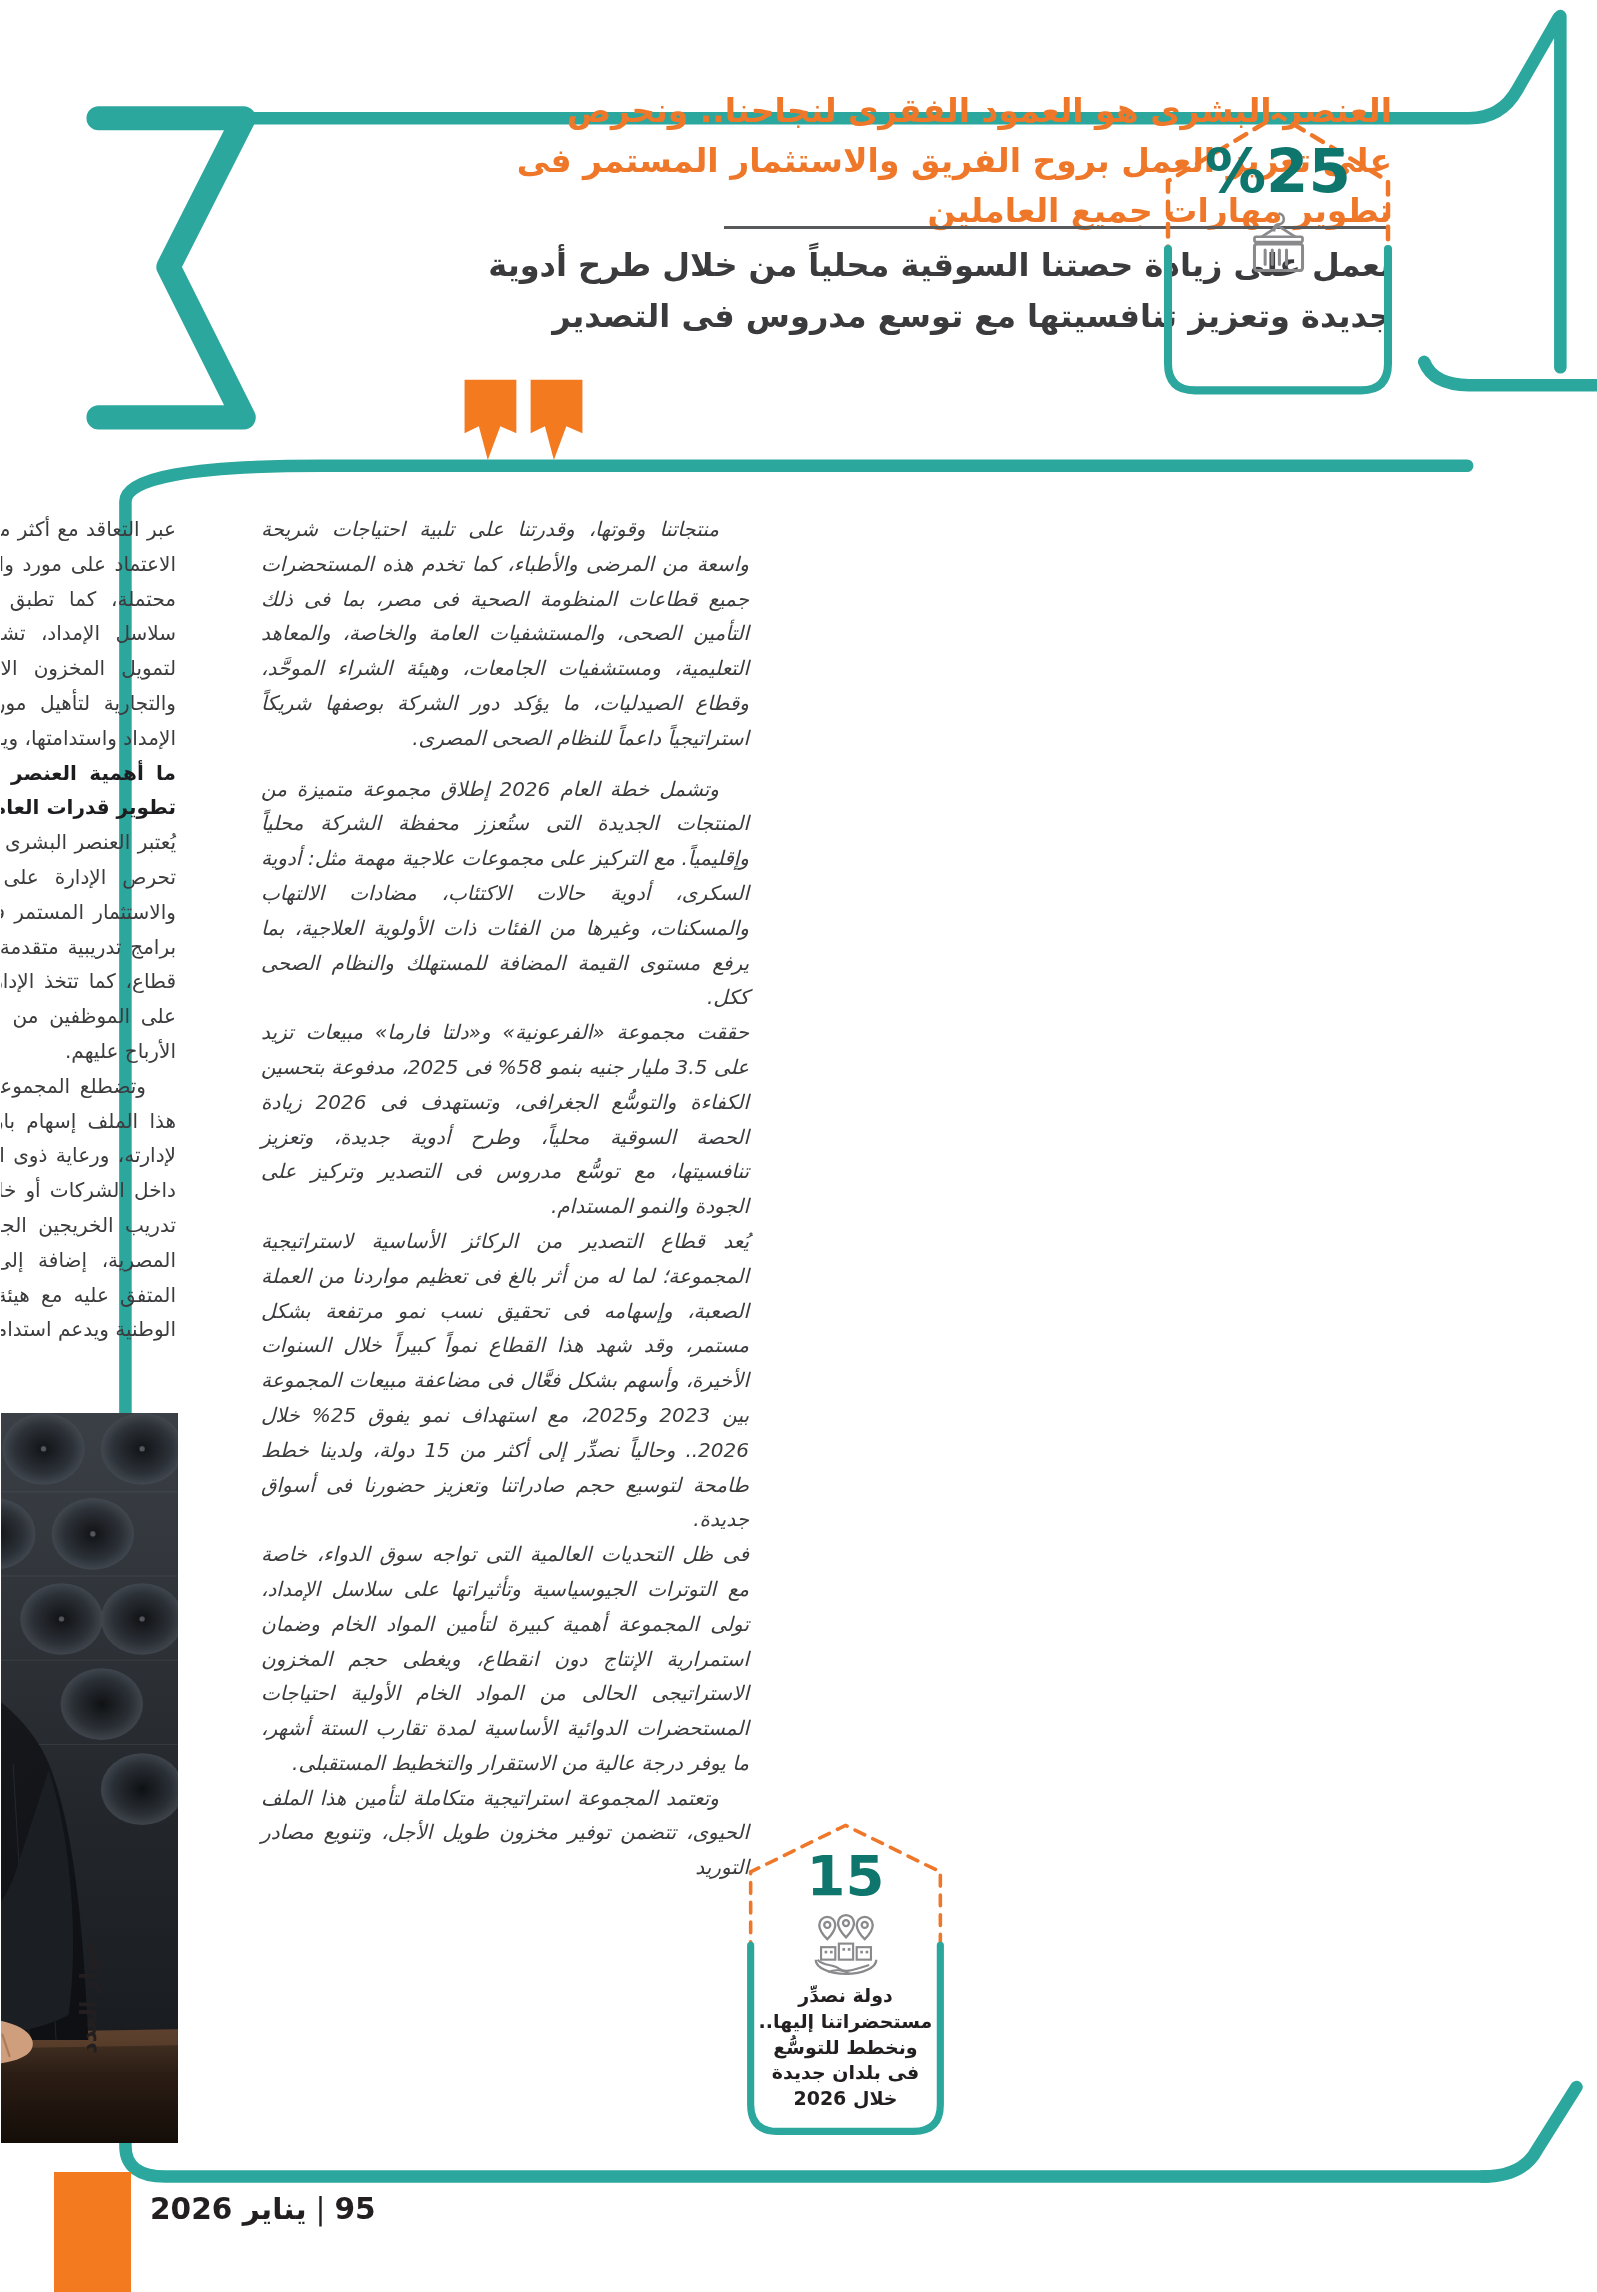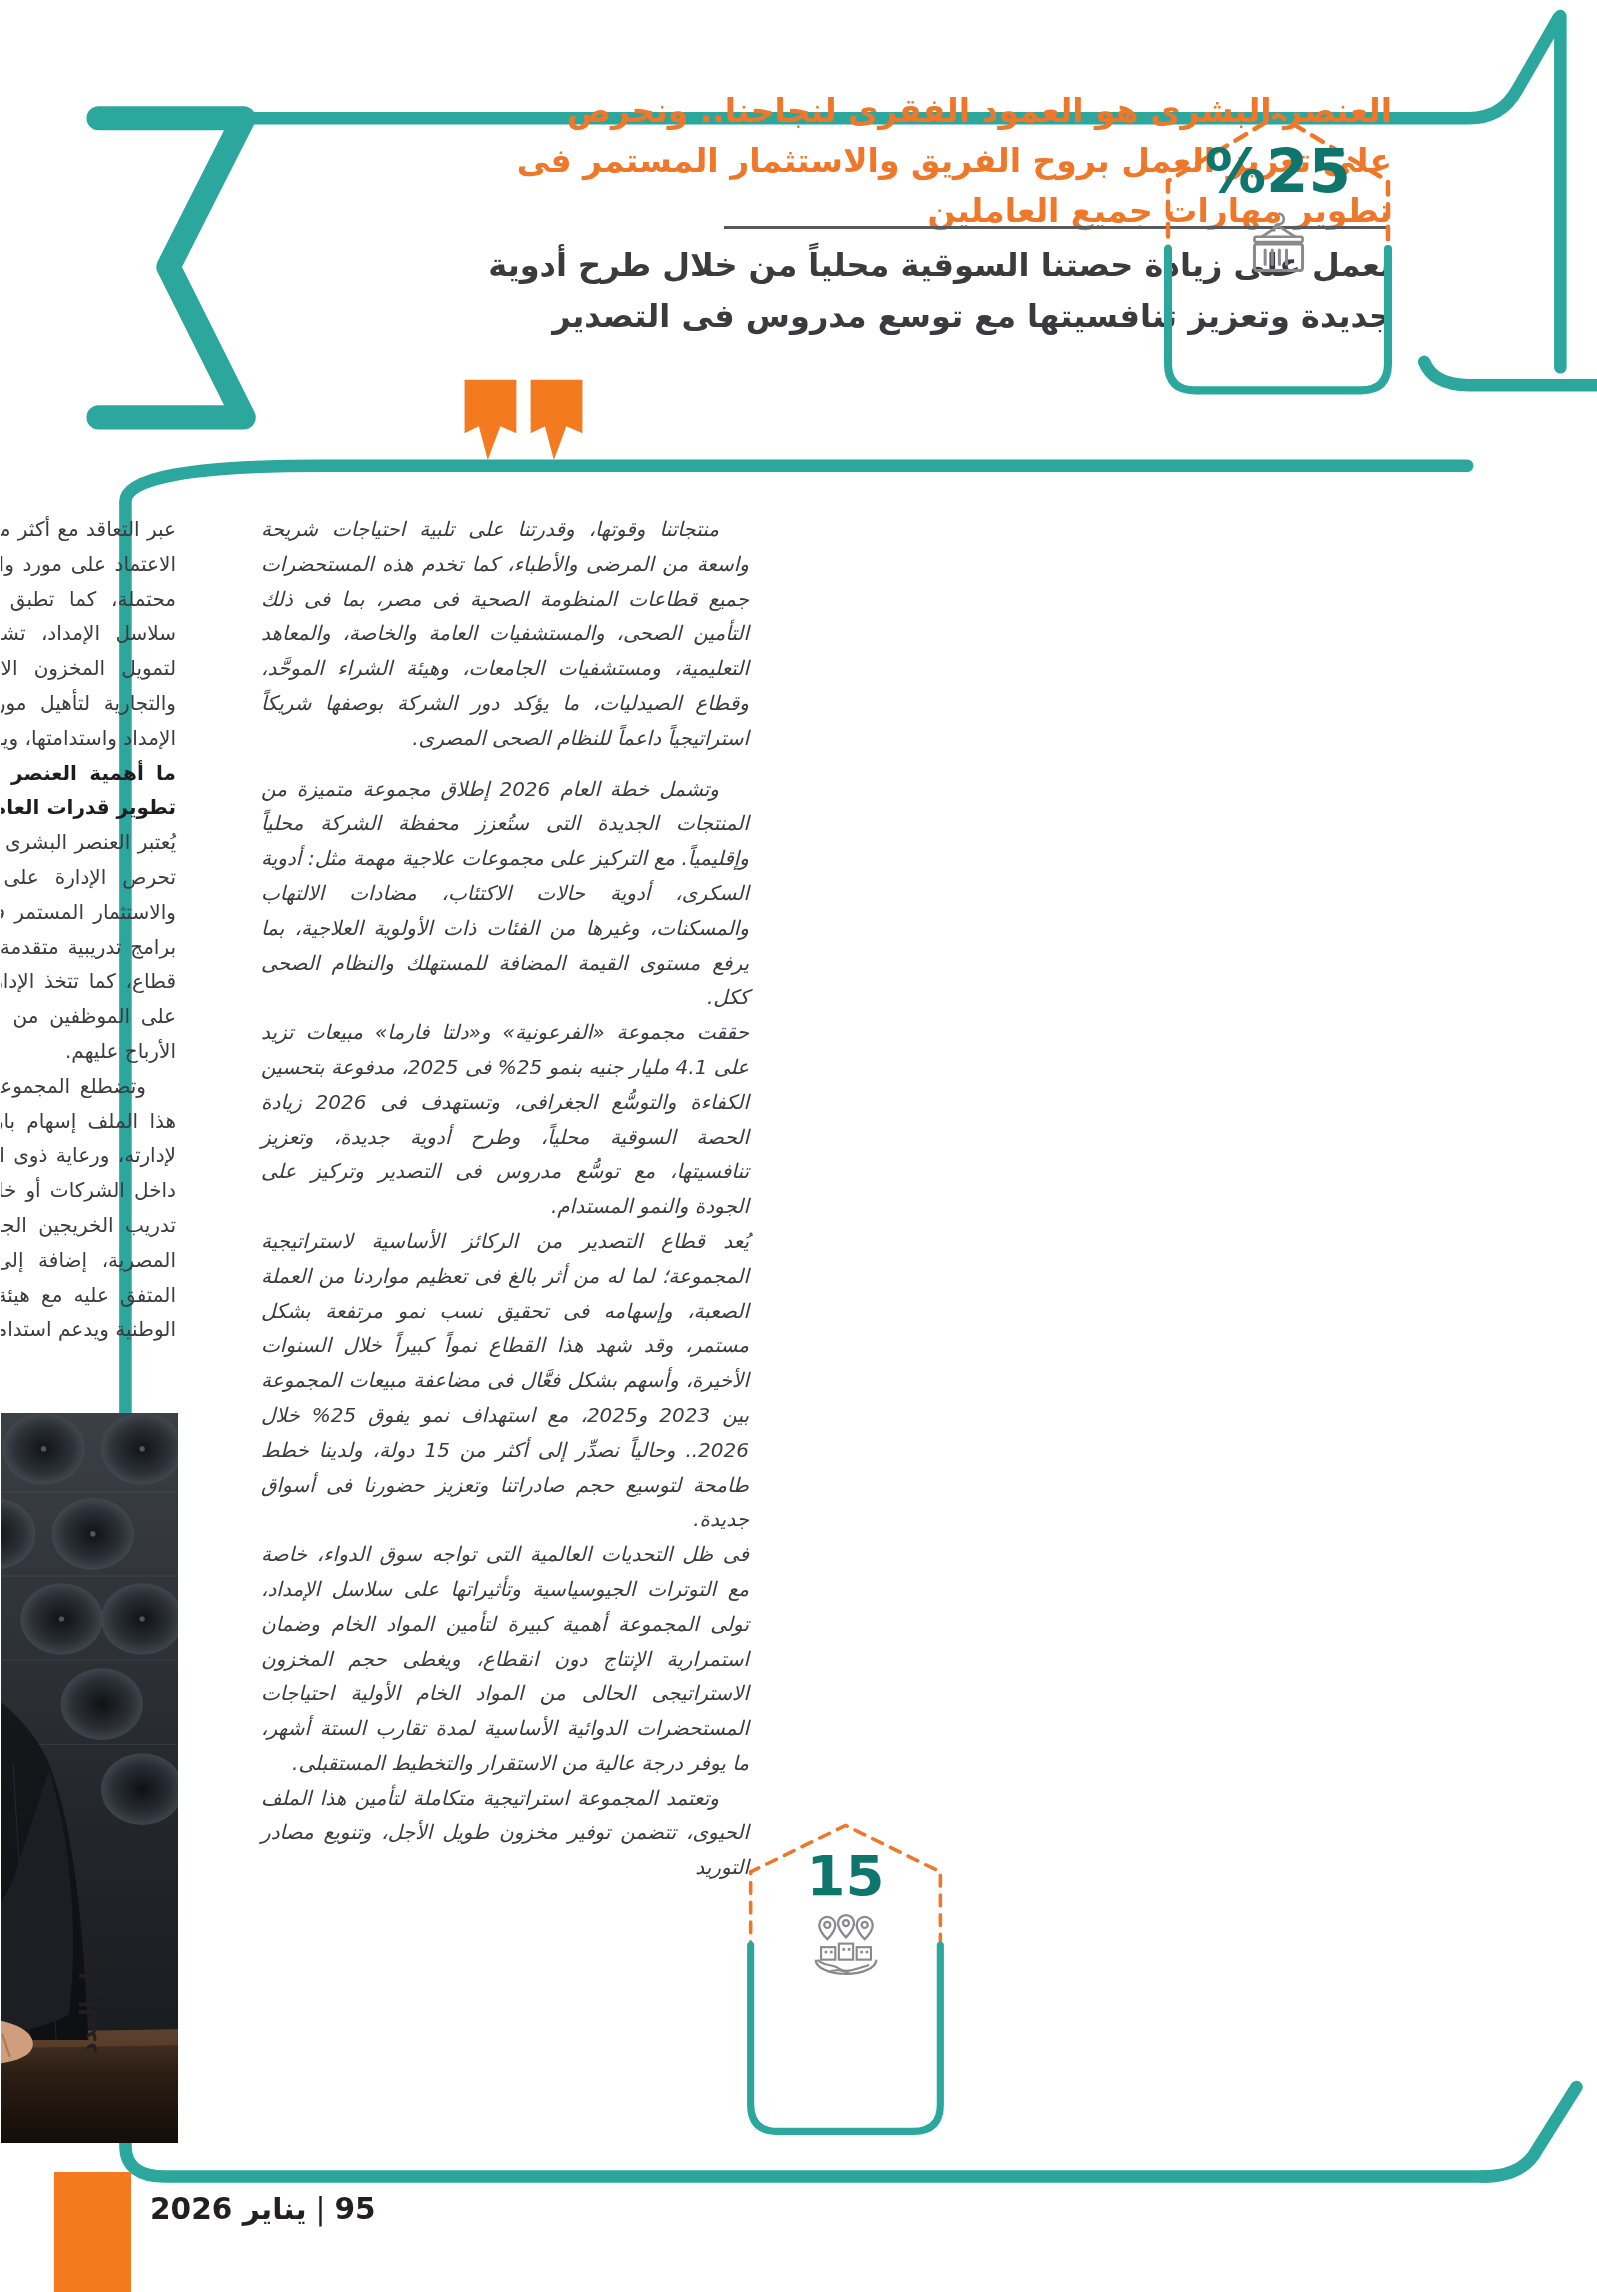--- a/index.html
+++ b/index.html
@@ -214,21 +214,21 @@
       <line x1="42" y1="45" x2="42" y2="61" stroke="#8a8a8c" stroke-width="3.4" stroke-linecap="round"></line>
       <line x1="50" y1="45" x2="50" y2="61" stroke="#8a8a8c" stroke-width="3.4" stroke-linecap="round"></line>
     </svg>
   </div>
 
 </div>
 
 <div class="col col-right">
   <p class="indent">منتجاتنا وقوتها، وقدرتنا على تلبية احتياجات شريحة واسعة من المرضى والأطباء، كما تخدم هذه المستحضرات جميع قطاعات المنظومة الصحية فى مصر، بما فى ذلك التأمين الصحى، والمستشفيات العامة والخاصة، والمعاهد التعليمية، ومستشفيات الجامعات، وهيئة الشراء الموحَّد، وقطاع الصيدليات، ما يؤكد دور الشركة بوصفها شريكاً استراتيجياً داعماً للنظام الصحى المصرى.</p>
   <p class="indent gap">وتشمل خطة العام 2026 إطلاق مجموعة متميزة من المنتجات الجديدة التى ستُعزز محفظة الشركة محلياً وإقليمياً. مع التركيز على مجموعات علاجية مهمة مثل: أدوية السكرى، أدوية حالات الاكتئاب، مضادات الالتهاب والمسكنات، وغيرها من الفئات ذات الأولوية العلاجية، بما يرفع مستوى القيمة المضافة للمستهلك والنظام الصحى ككل.</p>
-  <p>حققت مجموعة «الفرعونية» و«دلتا فارما» مبيعات تزيد على 4.1 مليار جنيه بنمو 25% فى 2025، مدفوعة بتحسين الكفاءة والتوسُّع الجغرافى، وتستهدف فى 2026 زيادة الحصة السوقية محلياً، وطرح أدوية جديدة، وتعزيز تنافسيتها، مع توسُّع مدروس فى التصدير وتركيز على الجودة والنمو المستدام.</p>
+  <p>حققت مجموعة «الفرعونية» و«دلتا فارما» مبيعات تزيد على 3.5 مليار جنيه بنمو 58% فى 2025، مدفوعة بتحسين الكفاءة والتوسُّع الجغرافى، وتستهدف فى 2026 زيادة الحصة السوقية محلياً، وطرح أدوية جديدة، وتعزيز تنافسيتها، مع توسُّع مدروس فى التصدير وتركيز على الجودة والنمو المستدام.</p>
   <p>يُعد قطاع التصدير من الركائز الأساسية لاستراتيجية المجموعة؛ لما له من أثر بالغ فى تعظيم مواردنا من العملة الصعبة، وإسهامه فى تحقيق نسب نمو مرتفعة بشكل مستمر، وقد شهد هذا القطاع نمواً كبيراً خلال السنوات الأخيرة، وأسهم بشكل فعَّال فى مضاعفة مبيعات المجموعة بين 2023 و2025، مع استهداف نمو يفوق 25% خلال 2026.. وحالياً نصدِّر إلى أكثر من 15 دولة، ولدينا خطط طامحة لتوسيع حجم صادراتنا وتعزيز حضورنا فى أسواق جديدة.</p>
   <p>فى ظل التحديات العالمية التى تواجه سوق الدواء، خاصة مع التوترات الجيوسياسية وتأثيراتها على سلاسل الإمداد، تولى المجموعة أهمية كبيرة لتأمين المواد الخام وضمان استمرارية الإنتاج دون انقطاع، ويغطى حجم المخزون الاستراتيجى الحالى من المواد الخام الأولية احتياجات المستحضرات الدوائية الأساسية لمدة تقارب الستة أشهر، ما يوفر درجة عالية من الاستقرار والتخطيط المستقبلى.</p>
   <p class="indent">وتعتمد المجموعة استراتيجية متكاملة لتأمين هذا الملف الحيوى، تتضمن توفير مخزون طويل الأجل، وتنويع مصادر التوريد</p>
 </div>
 
 <div class="col col-left">
   <p>عبر التعاقد مع أكثر من مورد لكل مادة خام، لتقليل مخاطر الاعتماد على مورد واحد والتخفيف من تأثير أى اضطرابات محتملة، كما تطبق الشركة آليات فعَّالة لإدارة مخاطر سلاسل الإمداد، تشمل تأمين التدفقات النقدية اللازمة لتمويل المخزون الاستراتيجى، وإجراء الدراسات الفنية والتجارية لتأهيل موردين جدد، بما يعزِّز مرونة منظومة الإمداد واستدامتها، ويدعم استقرار سوق الدواء.</p>
   <p class="q">ما أهمية العنصر البشرى لديكم؟ وكيف تضمنون تطوير قدرات العاملين فى المجموعة؟</p>
   <p>يُعتبر العنصر البشرى العمود الفقرى لنجاح المجموعة؛ حيث تحرص الإدارة على تعزيز العمل بروح الفريق الواحد والاستثمار المستمر فى تطوير مهارات جميع العاملين عبر برامج تدريبية متقدمة تتناسب مع الاحتياجات المختلفة لكل قطاع، كما تتخذ الإدارة خطوات للتخفيف من آثار التضخم على الموظفين من خلال زيادة الرواتب وتوزيع نسبة من الأرباح عليهم.</p>
   <p class="indent">وتضطلع المجموعة بمسئولياتها تجاه المجتمع، ولها فى هذا الملف إسهام بارز، من خلال إنشاء صندوق مخصص لإدارته، ورعاية ذوى الاحتياجات الخاصة، سواء من العاملين داخل الشركات أو خارجها، كما تسهم الشركات فى برامج تدريب الخريجين الجدد من كليات الصيدلة فى الجامعات المصرية، إضافة إلى التدريب المعتمد وفق البروتوكول المتفق عليه مع هيئة الدواء المصرية، بما يعزز الكفاءات الوطنية ويدعم استدامة القطاع الصحى.</p>
@@ -444,20 +444,21 @@
         <rect x="62" y="42" width="3" height="3"></rect>
           <rect x="68" y="42" width="3" height="3"></rect>
       </g>
 
       <path d="M12 52 a34 16 0 0 0 68 0" fill="none" stroke="#8a8a8c" stroke-width="2.6"></path>
       <path d="M14 52 C22 60 30 56 38 62 C46 68 58 62 72 58" fill="none" stroke="#8a8a8c" stroke-width="2.4"></path>
       <path d="M26 66 C34 62 44 64 50 68" fill="none" stroke="#8a8a8c" stroke-width="2.2"></path>
     </svg>
   </div>
 
+  <div class="badge-caption">دولة نصدِّر مستحضراتنا إليها.. ونخطط للتوسُّع فى بلدان جديدة خلال 2026</div>
 </div>
 
 <div class="side-label">حوار العدد</div>
 
 <div class="footer-swatch"></div>
 <div class="footer-text">
   <span>95</span><span class="sep">|</span><span>يناير 2026</span>
 </div>
 
 

